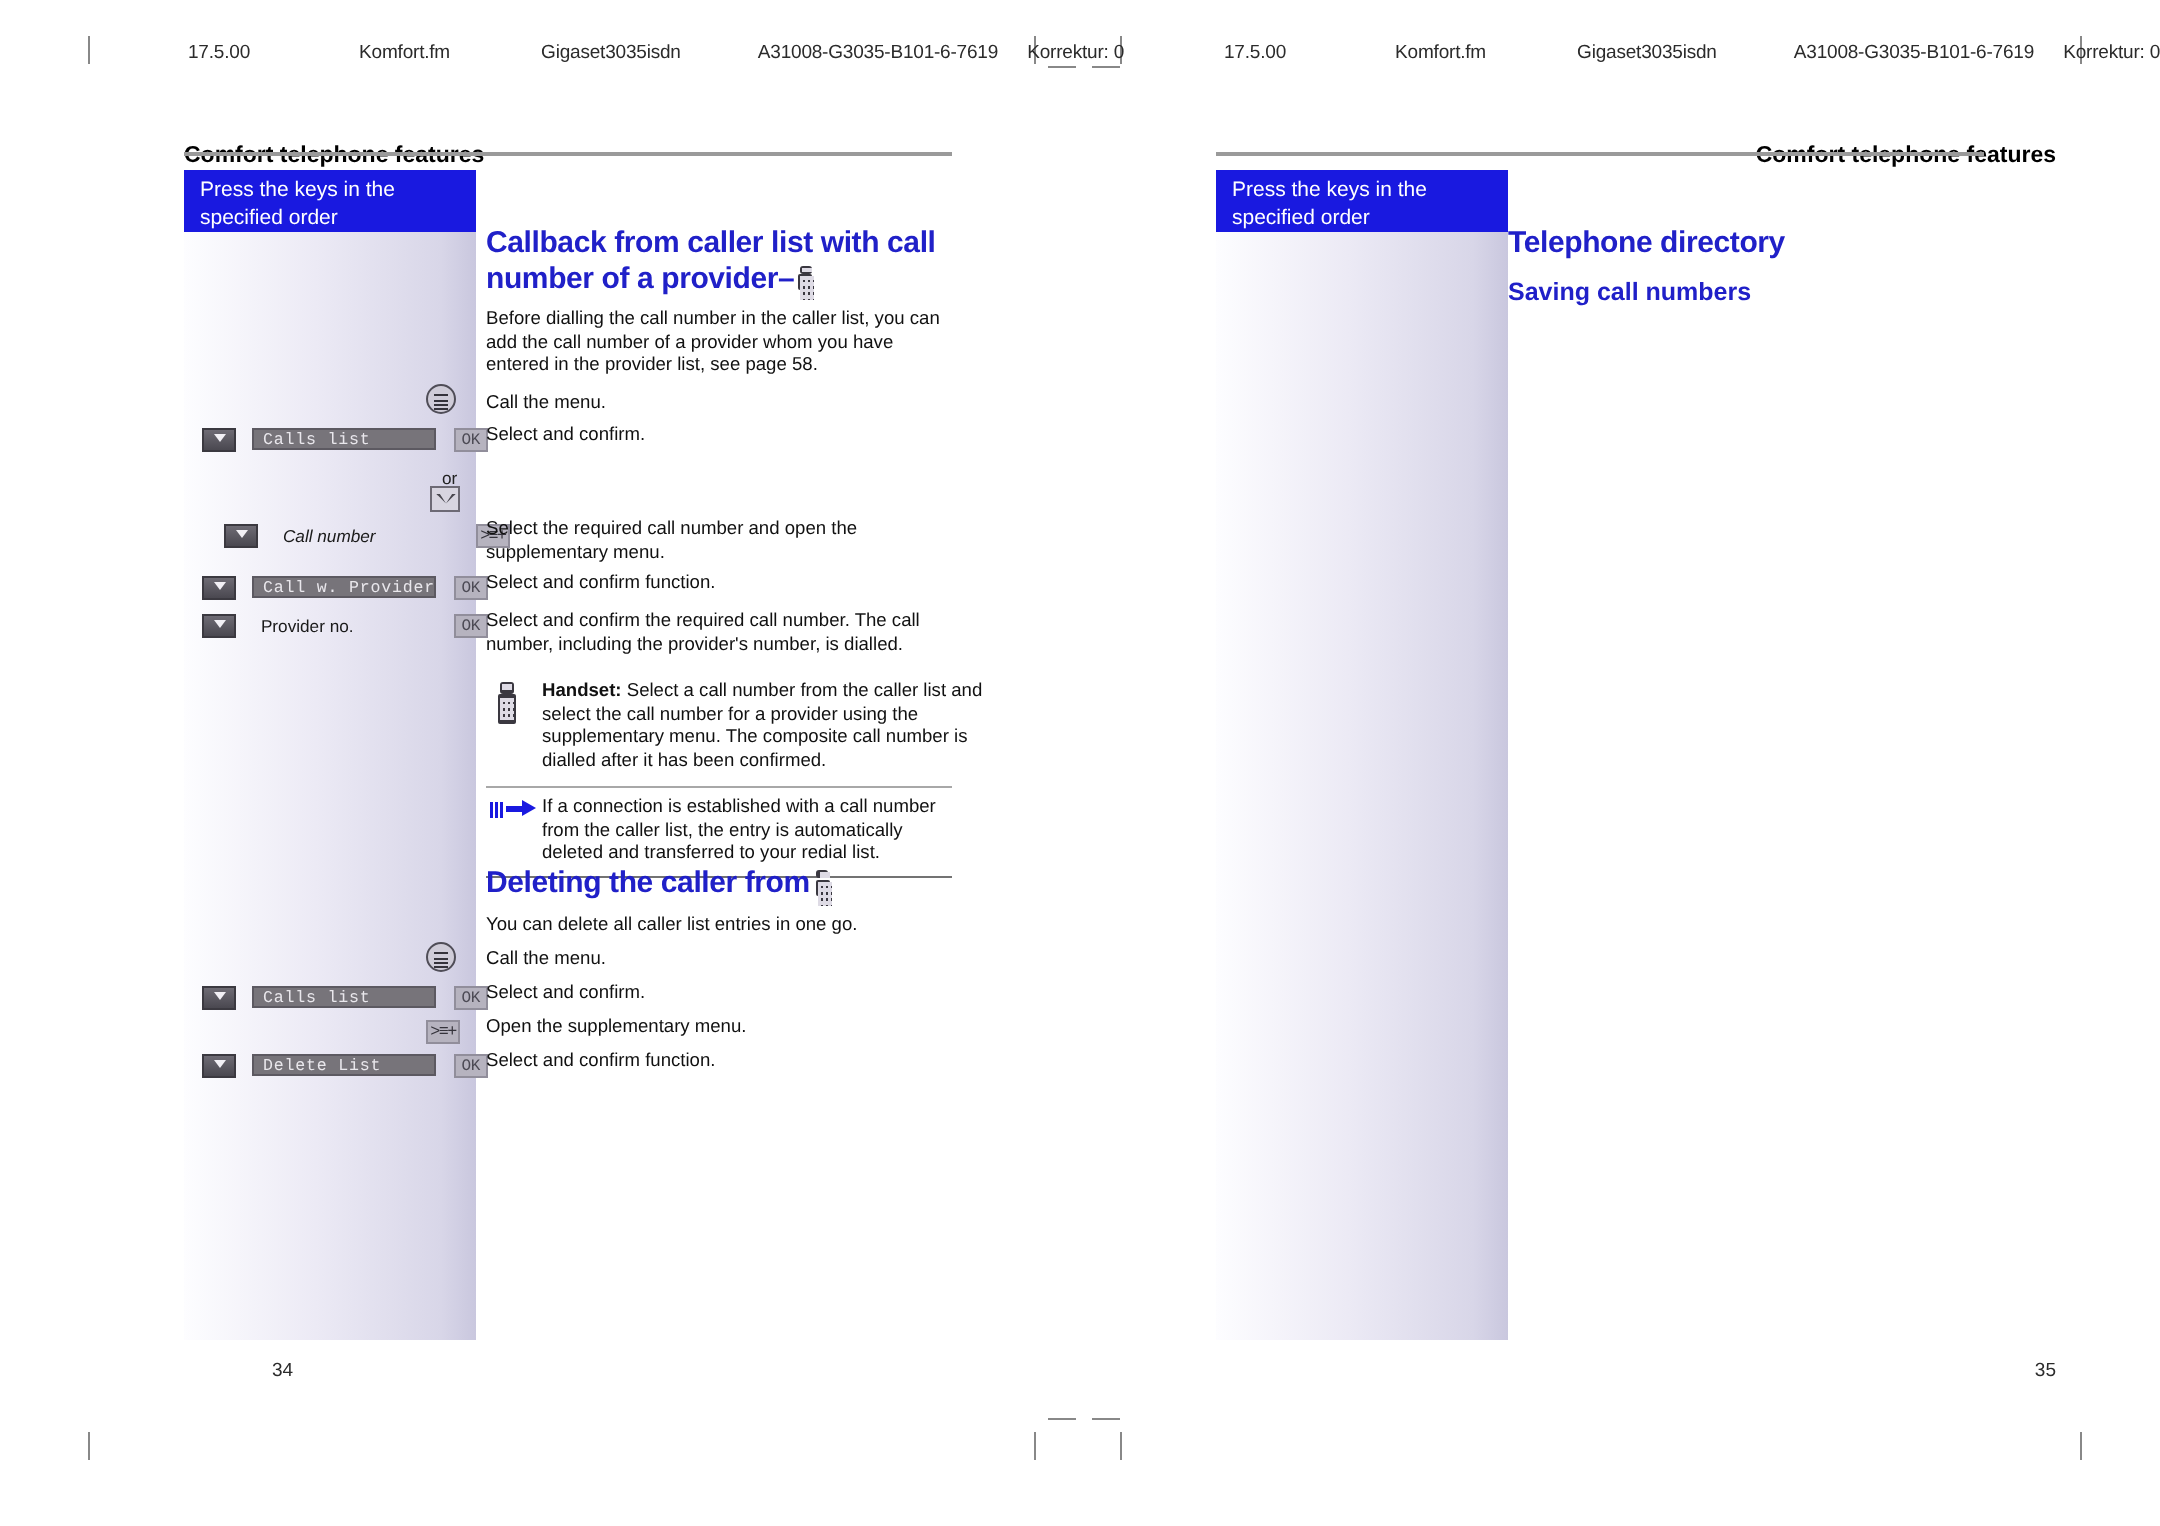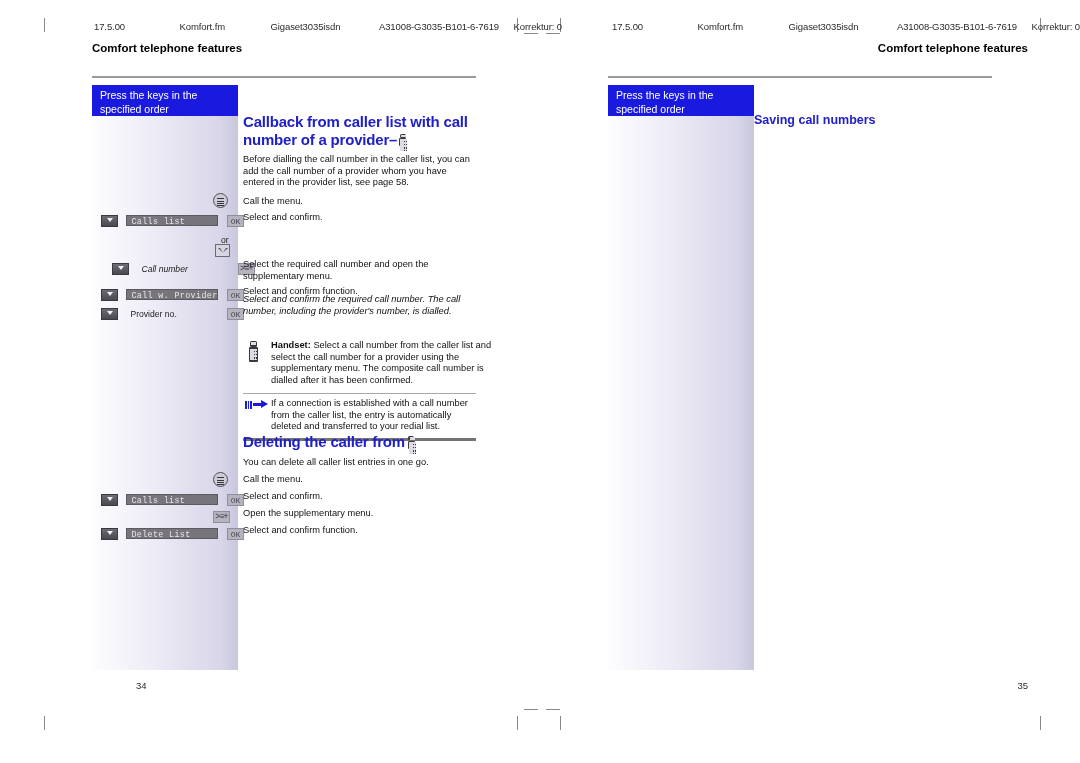--- a/index.html
+++ b/index.html
@@ -35,21 +35,21 @@
   .page { position: absolute; top: 0; height: 763px; }
   .page-left  { left: 0;   width: 540px; }
   .page-right { left: 540px; width: 540px; }
 
   
   .running-head {
     position: absolute;
     font-size: 11.5px;
     font-weight: bold;
     color: #000;
-    top: 42px;
+    top: 72px;
   }
   .rule {
     position: absolute;
     height: 1.6px;
     background: #9a9a9a;
     top: 76px;
   }
 
   
   .keypanel {
@@ -263,21 +263,21 @@
     background:
       repeating-linear-gradient(to bottom, #dedbe5 0 1.8px, #3a3840 1.8px 3.2px),
       repeating-linear-gradient(to right, #dedbe5 0 1.6px, #3a3840 1.6px 2.4px);
     background-blend-mode: lighten;
   }
 
   
   .note {
     position: relative;
     border-top: 1px solid #a8a8a8;
-    border-bottom: 3px solid #737373;
+    border-bottom: 1px solid #737373;
     padding: 4px 2px 5px 28px;
     margin: 8px 0 8px 0;
     font-size: 9.3px;
     line-height: 11.6px;
     color: #111;
     box-sizing: border-box;
   }
   .pointer {
     position: absolute;
     left: 2px; top: 6px;
@@ -412,21 +412,21 @@
   </div>
   <div class="step" style="position:absolute; left:243px; top:286px; width:233px;">
     <span class="step-text">Select and confirm function.</span>
   </div>
 
   <div class="ico" style="left:101px; top:304px;">
     <span class="arrowkey"></span>
     <span class="disp plain" style="width:92px; margin-left:4px; background:transparent; border:none; color:#1a1a1a;">Provider no.</span>
     <span class="okkey" style="margin-left:4px;">OK</span>
   </div>
-  <div class="step" style="position:absolute; left:243px; top:294px; width:233px;font-style:italic;">
+  <div class="step" style="position:absolute; left:243px; top:305px; width:233px;">
     <span class="step-text">Select and confirm the required call number. The call number, including the provider's number, is dialled.</span>
   </div>
 
   <div class="note-handset" style="position:absolute; left:243px; top:332px; width:233px;">
     <span class="hs-ico">
       <span class="handset">
         <span class="top"></span><span class="btm"></span>
       </span>
     </span>
     <strong>Handset:</strong>
@@ -488,17 +488,18 @@
   <div class="rule" style="left:68px; width:384px;"></div>
 
   <div class="keypanel" style="left:68px;">
     <div class="keypanel-head">
       <div>Press the keys in the</div>
       <div>specified order</div>
     </div>
   </div>
 
   <div class="content" style="left:214px; top:113px; width:233px;">
+    <h1 class="sec" style="margin-bottom:8px;">Telephone directory</h1>
     <h2 class="sub">Saving call numbers</h2>
   </div>
 
   <div class="folio" style="right:52px;">35</div>
 </div>
 
 </body></html>

